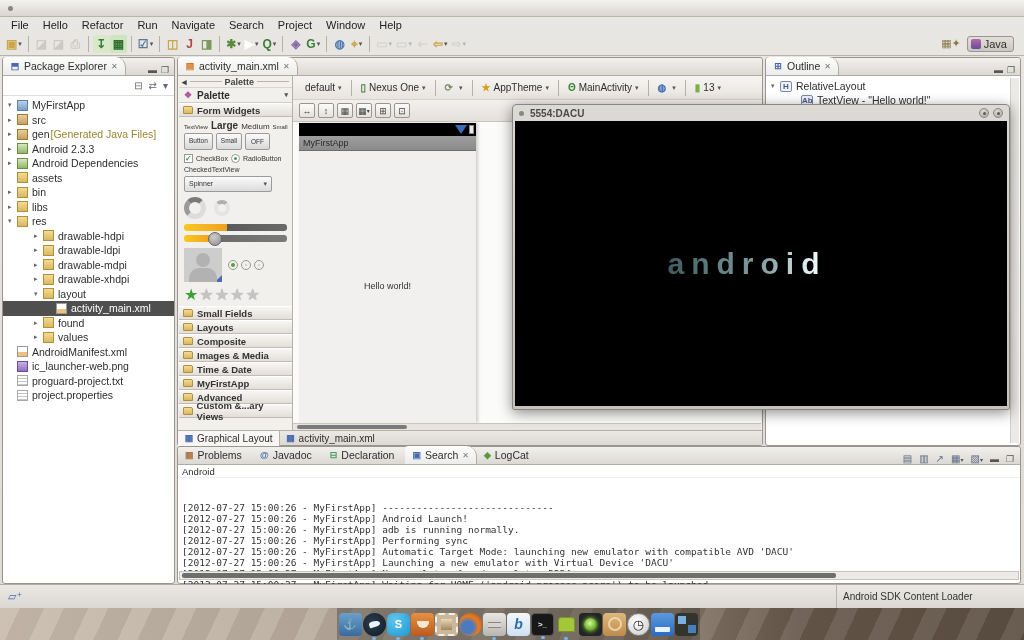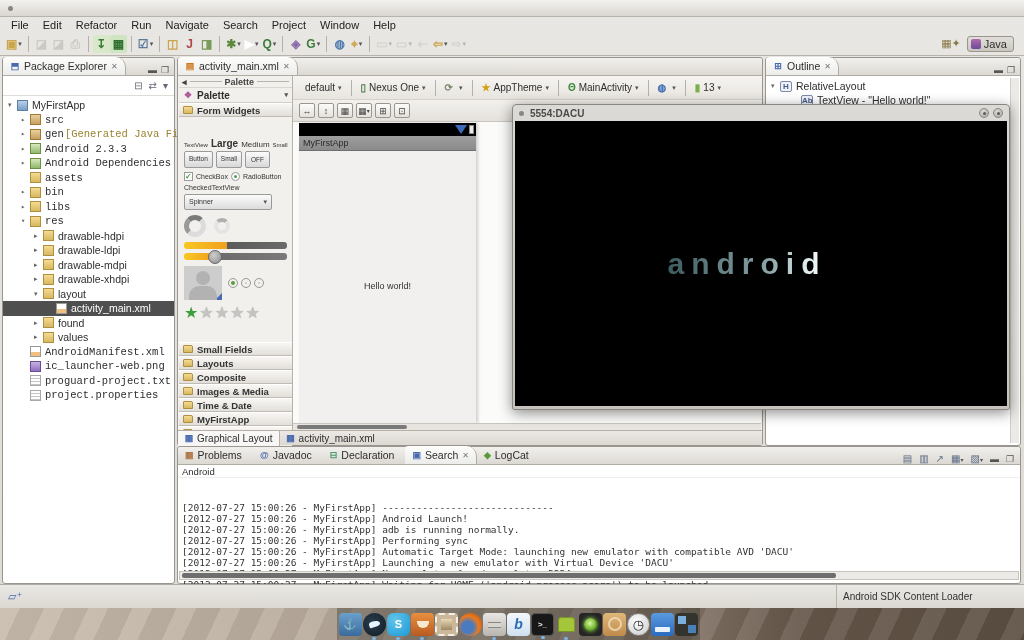--- a/index.html
+++ b/index.html
@@ -80,21 +80,21 @@
   .tab-close { font-size:8px; color:#777; cursor:pointer; }
   .winbtns { margin-left:auto; display:flex; gap:4px; padding:0 5px; align-items:center; font-size:9px; color:#555; }
   .winbtns span { cursor:pointer; }
 
   
   #pkg { left:2px; top:57px; width:173px; height:527px; }
   #pkg-toolbar { height:20px; display:flex; justify-content:flex-end; align-items:center; gap:6px; padding-right:6px;
     border-bottom:1px solid #e0ddd8; color:#667; font-size:10px; }
   #pkg-tree { padding-top:2px; }
   .tree-row { height:14.5px; display:flex; align-items:center; white-space:nowrap; cursor:pointer; font-size:10.5px; }
-  .tree-row[data-depth="0"] { padding-left:5px; } .tree-row[data-depth="1"] { padding-left:18px;font-family:Liberation Mono, monospace; }
+  .tree-row[data-depth="0"] { padding-left:5px; } .tree-row[data-depth="1"] { padding-left:5px; }
   .tree-row[data-depth="2"] { padding-left:31px; } .tree-row[data-depth="3"] { padding-left:44px; }
   .tree-arrow { width:9px; font-size:7px; color:#666; flex:none; }
   .tree-ico { width:11px; height:11px; margin-right:4px; flex:none; border:1px solid #888; }
   .tree-ico[data-icon="project"] { background:linear-gradient(#b8d0e8,#7aa0c8); border-color:#5a80a8; }
   .tree-ico[data-icon="src"]     { background:linear-gradient(#e8d0a0,#c8a060); border-color:#a07830; }
   .tree-ico[data-icon="lib"]     { background:linear-gradient(#d8e8c0,#90b868); border-color:#6a9040; }
   .tree-ico[data-icon="folder"]  { background:linear-gradient(#f4dc94,#d8b860); border-color:#b09040; }
   .tree-ico[data-icon="xml"]     { background:linear-gradient(#ffffff 55%,#f0c080 55%); border-color:#999; }
   .tree-ico[data-icon="img"]     { background:linear-gradient(#c8b0e0,#9070c0); border-color:#6a4a9a; }
   .tree-ico[data-icon="txt"]     { background:repeating-linear-gradient(#fdfdfd 0 2px,#c4c4c4 2px 3px); border-color:#a8a8a8; }
@@ -108,21 +108,21 @@
   #palette { position:absolute; left:1px; top:0; width:114px; bottom:15px; background:#f2f0ec; border-right:1px solid #b5b1a9; }
   #palette-mini { height:12px; display:flex; align-items:center; gap:3px; font-size:9px; font-weight:bold; color:#444;
     border-bottom:1px solid #d8d5d0; padding:0 3px; }
   #palette-mini .dash { flex:1; height:1px; background:#b8b4ac; }
   #palette-head { height:15px; display:flex; align-items:center; gap:4px; padding:0 4px; font-size:10px; font-weight:bold;
     border-bottom:1px solid #d0cdc8; }
   .palette-dd { margin-left:auto; font-size:7px; color:#555; }
   .pal-cat { height:14px; display:flex; align-items:center; gap:4px; padding:0 4px; font-size:9.5px; font-weight:bold; color:#333;
     background:linear-gradient(#f8f6f3,#e2dfda); border-bottom:1px solid #c0bcb5; border-top:1px solid #fff; cursor:pointer; }
   .cat-folder { width:10px; height:8px; background:linear-gradient(#f4dc94,#d8b860); border:1px solid #b09040; border-radius:1px 2px 0 0; }
-  #form-widgets-content { padding:21px 5px; font-size:7px; color:#333; }
+  #form-widgets-content { padding:3px 5px; font-size:7px; color:#333; }
   .fw-textrow { display:flex; align-items:baseline; gap:3px; margin-bottom:2px; }
   .fw-buttons { display:flex; gap:3px; margin-bottom:4px; }
   .fw-btn { background:linear-gradient(#fbfbfb,#d8d8d8); border:1px solid #9a9a9a; border-radius:2px; font-size:6.5px; padding:3px 4px; }
   .fw-checkrow { display:flex; align-items:center; gap:3px; margin-bottom:3px; }
   .fw-check { width:9px; height:9px; background:#fff; border:1px solid #999; color:#3a9a3a; font-size:8px; line-height:8px; font-weight:bold; }
   .fw-radio { width:9px; height:9px; border-radius:50%; border:1px solid #999; background:#fff; position:relative; }
   .fw-radio:before { content:""; position:absolute; inset:2px; border-radius:50%; background:#4a9a4a; }
   .fw-spinner { width:88px; background:linear-gradient(#fbfbfb,#dcdcdc); border:1px solid #9a9a9a; border-radius:2px;
     padding:3px 4px; display:flex; margin:2px 0 5px; }
   .fw-spinner .palette-dd { font-size:7px; }
@@ -255,21 +255,21 @@
   </div>
 
   <div id="eclipse">
 
     <div id="titlebar">
       <span class="win-dot"></span>
     </div>
 
     <div id="menubar">
       <span class="menu-item">File</span>
-        <span class="menu-item">Edit</span>
+        <span class="menu-item">Hello</span>
         <span class="menu-item">Refactor</span>
         <span class="menu-item">Run</span>
         <span class="menu-item">Navigate</span>
         <span class="menu-item">Search</span>
         <span class="menu-item">Project</span>
         <span class="menu-item">Window</span>
         <span class="menu-item">Help</span>
     </div>
 
     <div id="maintoolbar">

